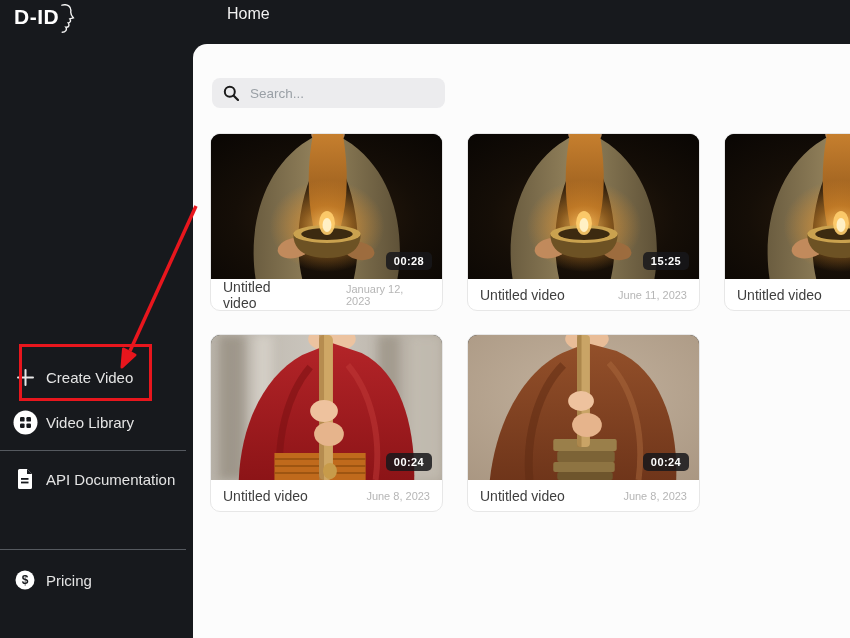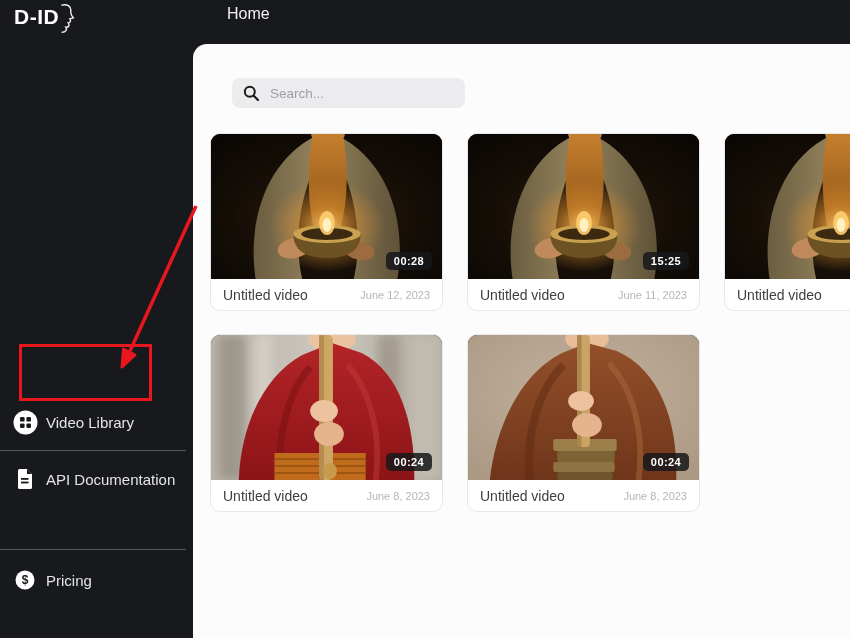--- a/index.html
+++ b/index.html
@@ -30,21 +30,21 @@
   .divider{position:absolute;left:0;width:186px;height:1px;background:#55595f;}
   #divider-1{top:407px;}
   #divider-2{top:506px;}
   
   .main{
     position:absolute;left:193px;top:44px;right:0;bottom:0;background:#fcfcfc;
     border-top-left-radius:14px;overflow:hidden;
   }
   .searchbar{
     position:absolute;left:19px;top:34px;width:233px;height:30px;background:#ececee;
-    border-radius:8px;display:flex;align-items:center;padding:0 11px;box-sizing:border-box;gap:9px;margin-left:20px;
+    border-radius:8px;display:flex;align-items:center;padding:0 11px;box-sizing:border-box;gap:9px;
   }
   .searchbar input{
     border:none;background:transparent;outline:none;flex:1;min-width:0;
     font-size:13.5px;color:#333;font-family:inherit;
   }
   .searchbar input::placeholder{color:#9aa0a6;}
   .grid{
     position:absolute;left:17px;top:89px;width:990px;
     display:flex;flex-wrap:wrap;column-gap:24px;row-gap:23px;
   }
@@ -81,20 +81,28 @@
     <div class="logo">
       <span class="logo-text">D-ID</span>
       <svg class="logo-face" width="15" height="29" viewBox="0 0 15 29" fill="none">
         <path d="M1 1.2 C6.5 -0.6 10.5 2.8 9.8 7.5 C9.4 9.8 10.4 11.4 12.3 13.8 L8.8 14.9 C10.2 16.8 9.4 18.8 7.2 18.9 C8.8 21.2 7.6 23.6 4.8 23.2 C6.4 25.6 4.6 28.2 1.2 28.2" stroke="#f2f2f2" stroke-width="1.4" stroke-linecap="round"></path>
       </svg>
     </div>
     <div class="topbar-title">Home</div>
   </div>
 
   <aside class="sidebar">
+    <div class="side-item" id="item-create">
+      <span class="icon">
+        <svg width="17" height="17" viewBox="0 0 17 17">
+            <path d="M8.5 1v15M1 8.5h15" stroke="#e8e8e8" stroke-width="2" stroke-linecap="round"></path>
+          </svg>
+      </span>
+      <span>Create Video</span>
+    </div>
     <div class="side-item" id="item-library">
       <span class="icon">
         <svg width="25" height="25" viewBox="0 0 25 25">
             <circle cx="12.5" cy="12.5" r="12" fill="#fff"></circle>
             <g fill="#17191d">
               <rect x="7" y="7" width="4.6" height="4.6" rx="1.2"></rect>
               <rect x="13.4" y="7" width="4.6" height="4.6" rx="1.2"></rect>
               <rect x="7" y="13.4" width="4.6" height="4.6" rx="1.2"></rect>
               <rect x="13.4" y="13.4" width="4.6" height="4.6" rx="1.2"></rect>
             </g>
@@ -174,21 +182,21 @@
     <ellipse cx="117" cy="100" rx="34" ry="9" fill="#caa24f"></ellipse>
     <ellipse cx="117" cy="100" rx="26" ry="6" fill="#3c2a10"></ellipse>
     <ellipse cx="117" cy="89" rx="8" ry="12" fill="#ffce6e" opacity="0.9"></ellipse>
     <ellipse cx="117" cy="91" rx="4.5" ry="7" fill="#fff0c4"></ellipse>
   </svg>
 
       <span class="dur">00:28</span>
     </div>
     <div class="cfoot">
       <span class="ctitle">Untitled video</span>
-      <span class="cdate">June 12, 2023</span>
+      <span class="cdate">January 12, 2023</span>
     </div>
   </div>
 
   <div class="card">
     <div class="thumb">
   <svg class="art" viewBox="0 0 233 145" preserveAspectRatio="none">
     <defs>
       <radialGradient id="gbg" cx="0.5" cy="0.58" r="0.8">
         <stop offset="0" stop-color="#2c1d0e"></stop>
                   <stop offset="0.5" stop-color="#150e07"></stop>

